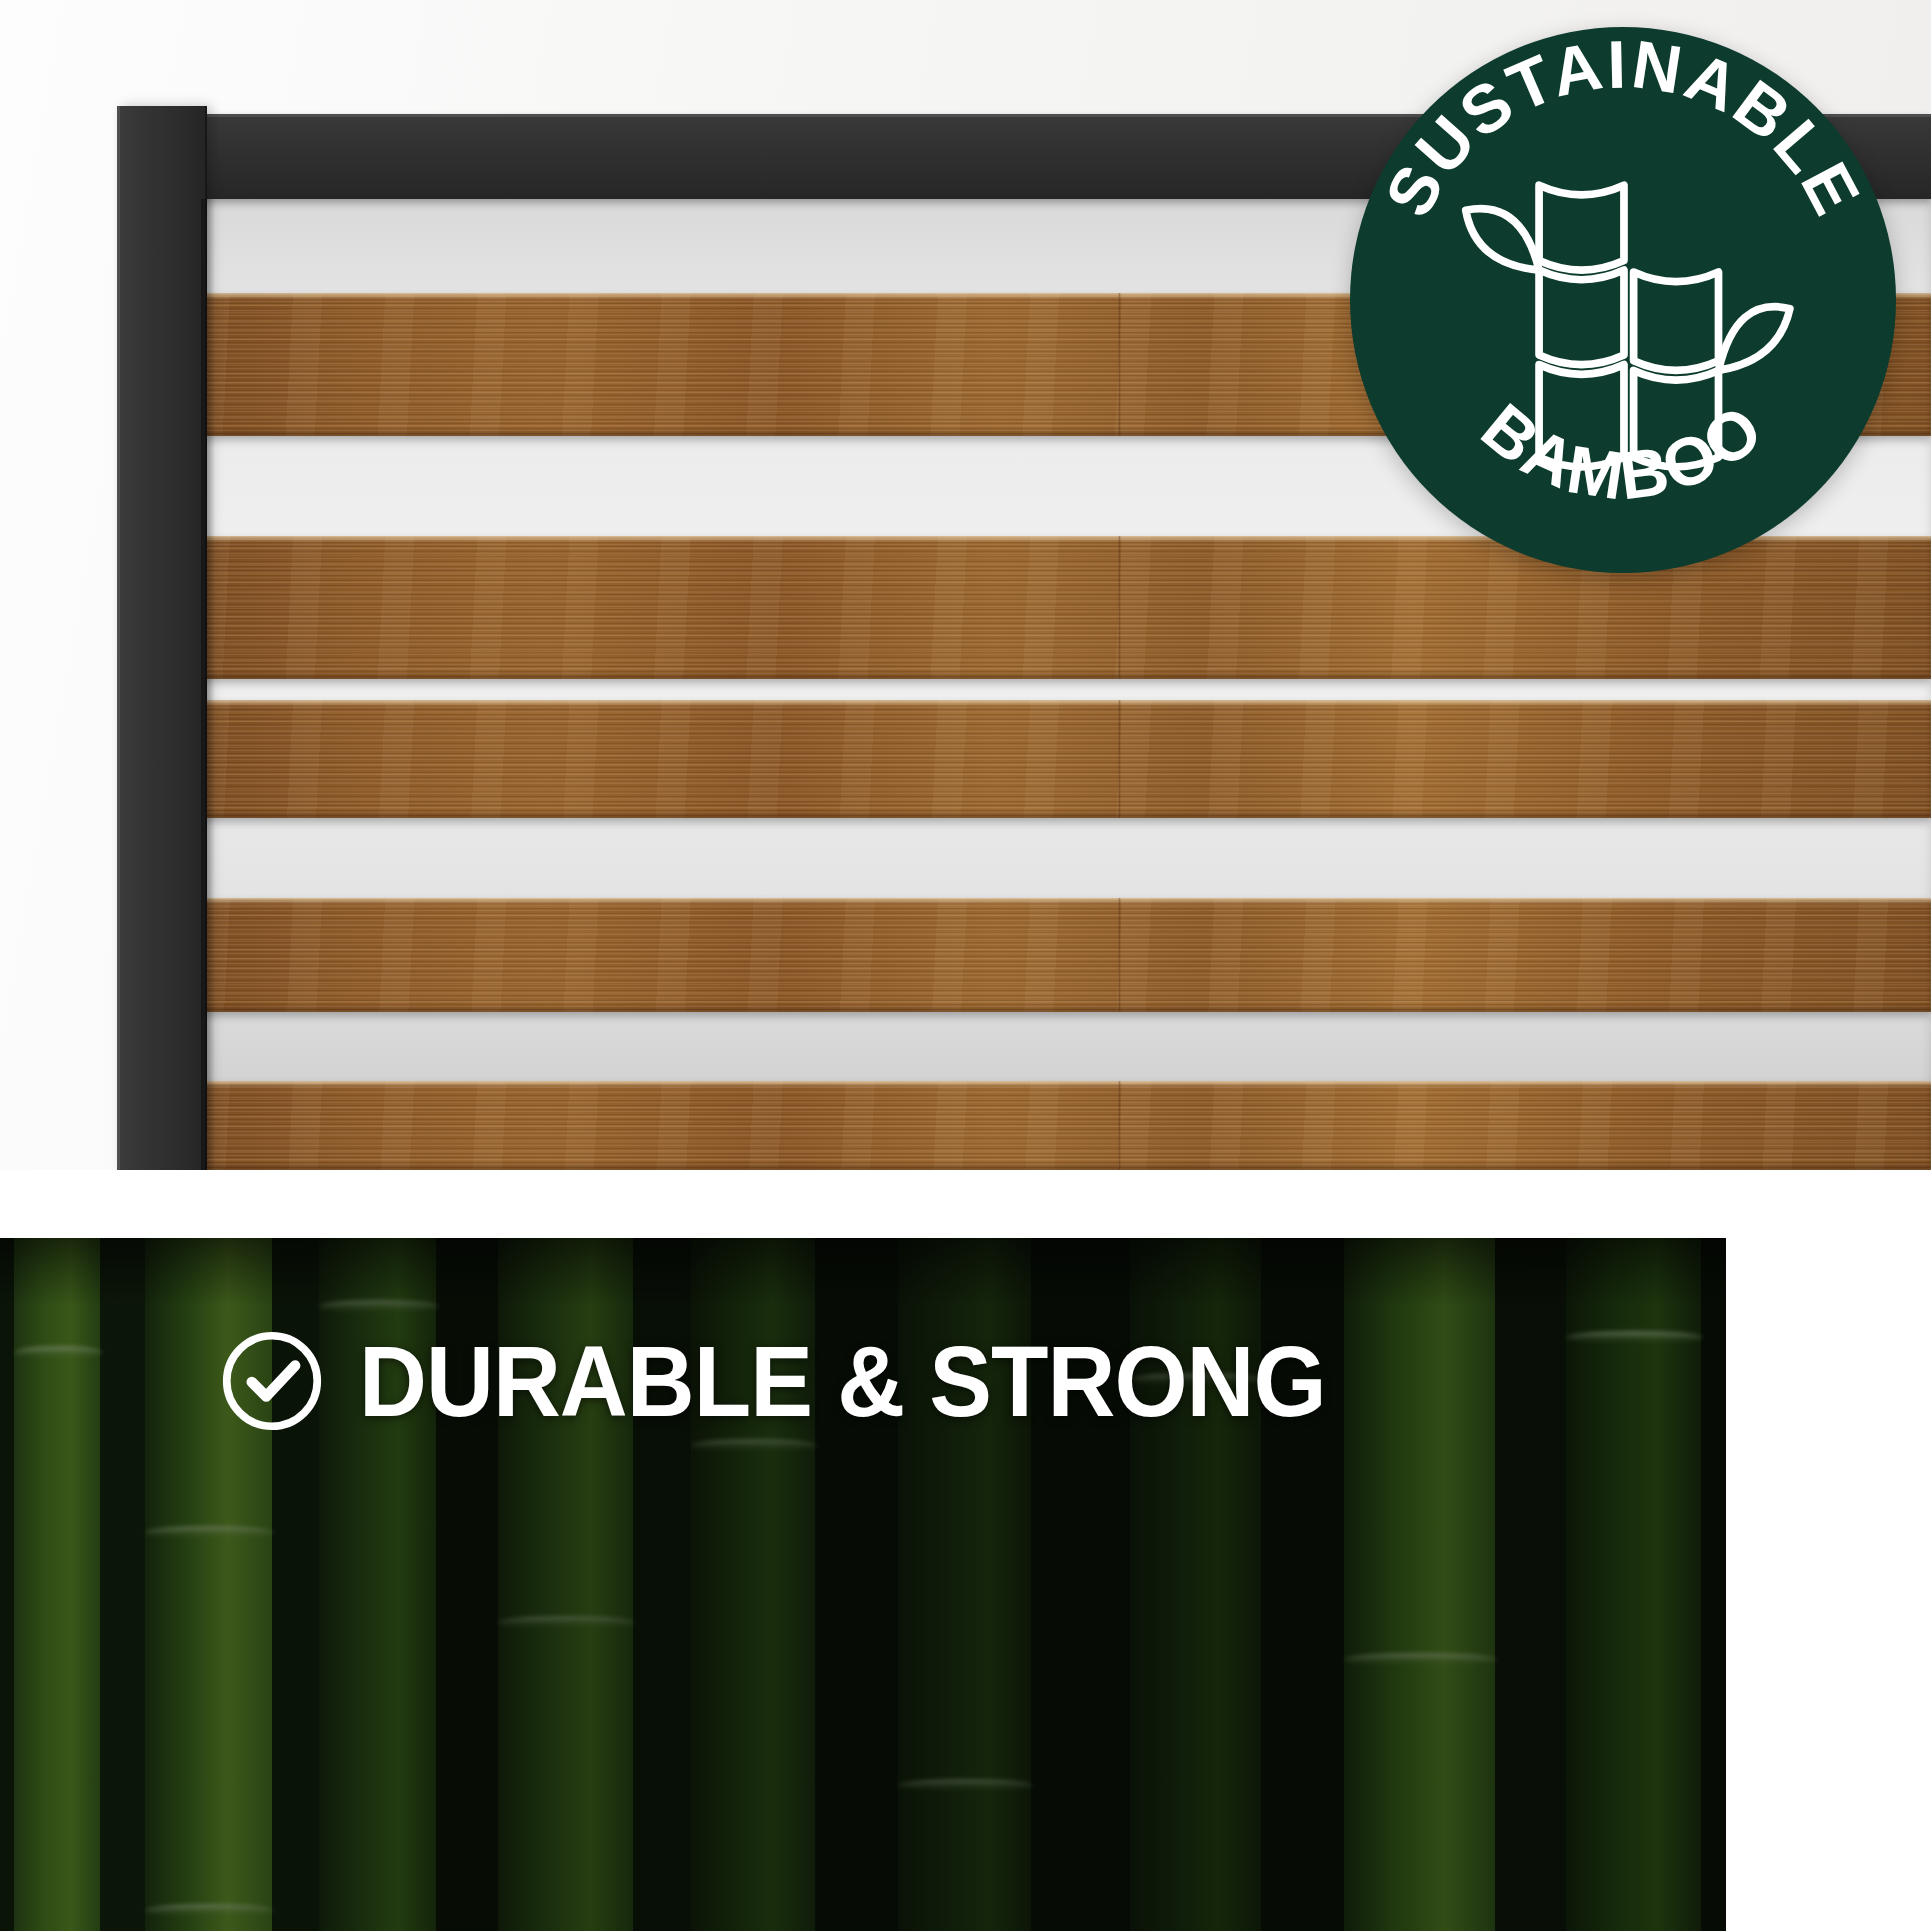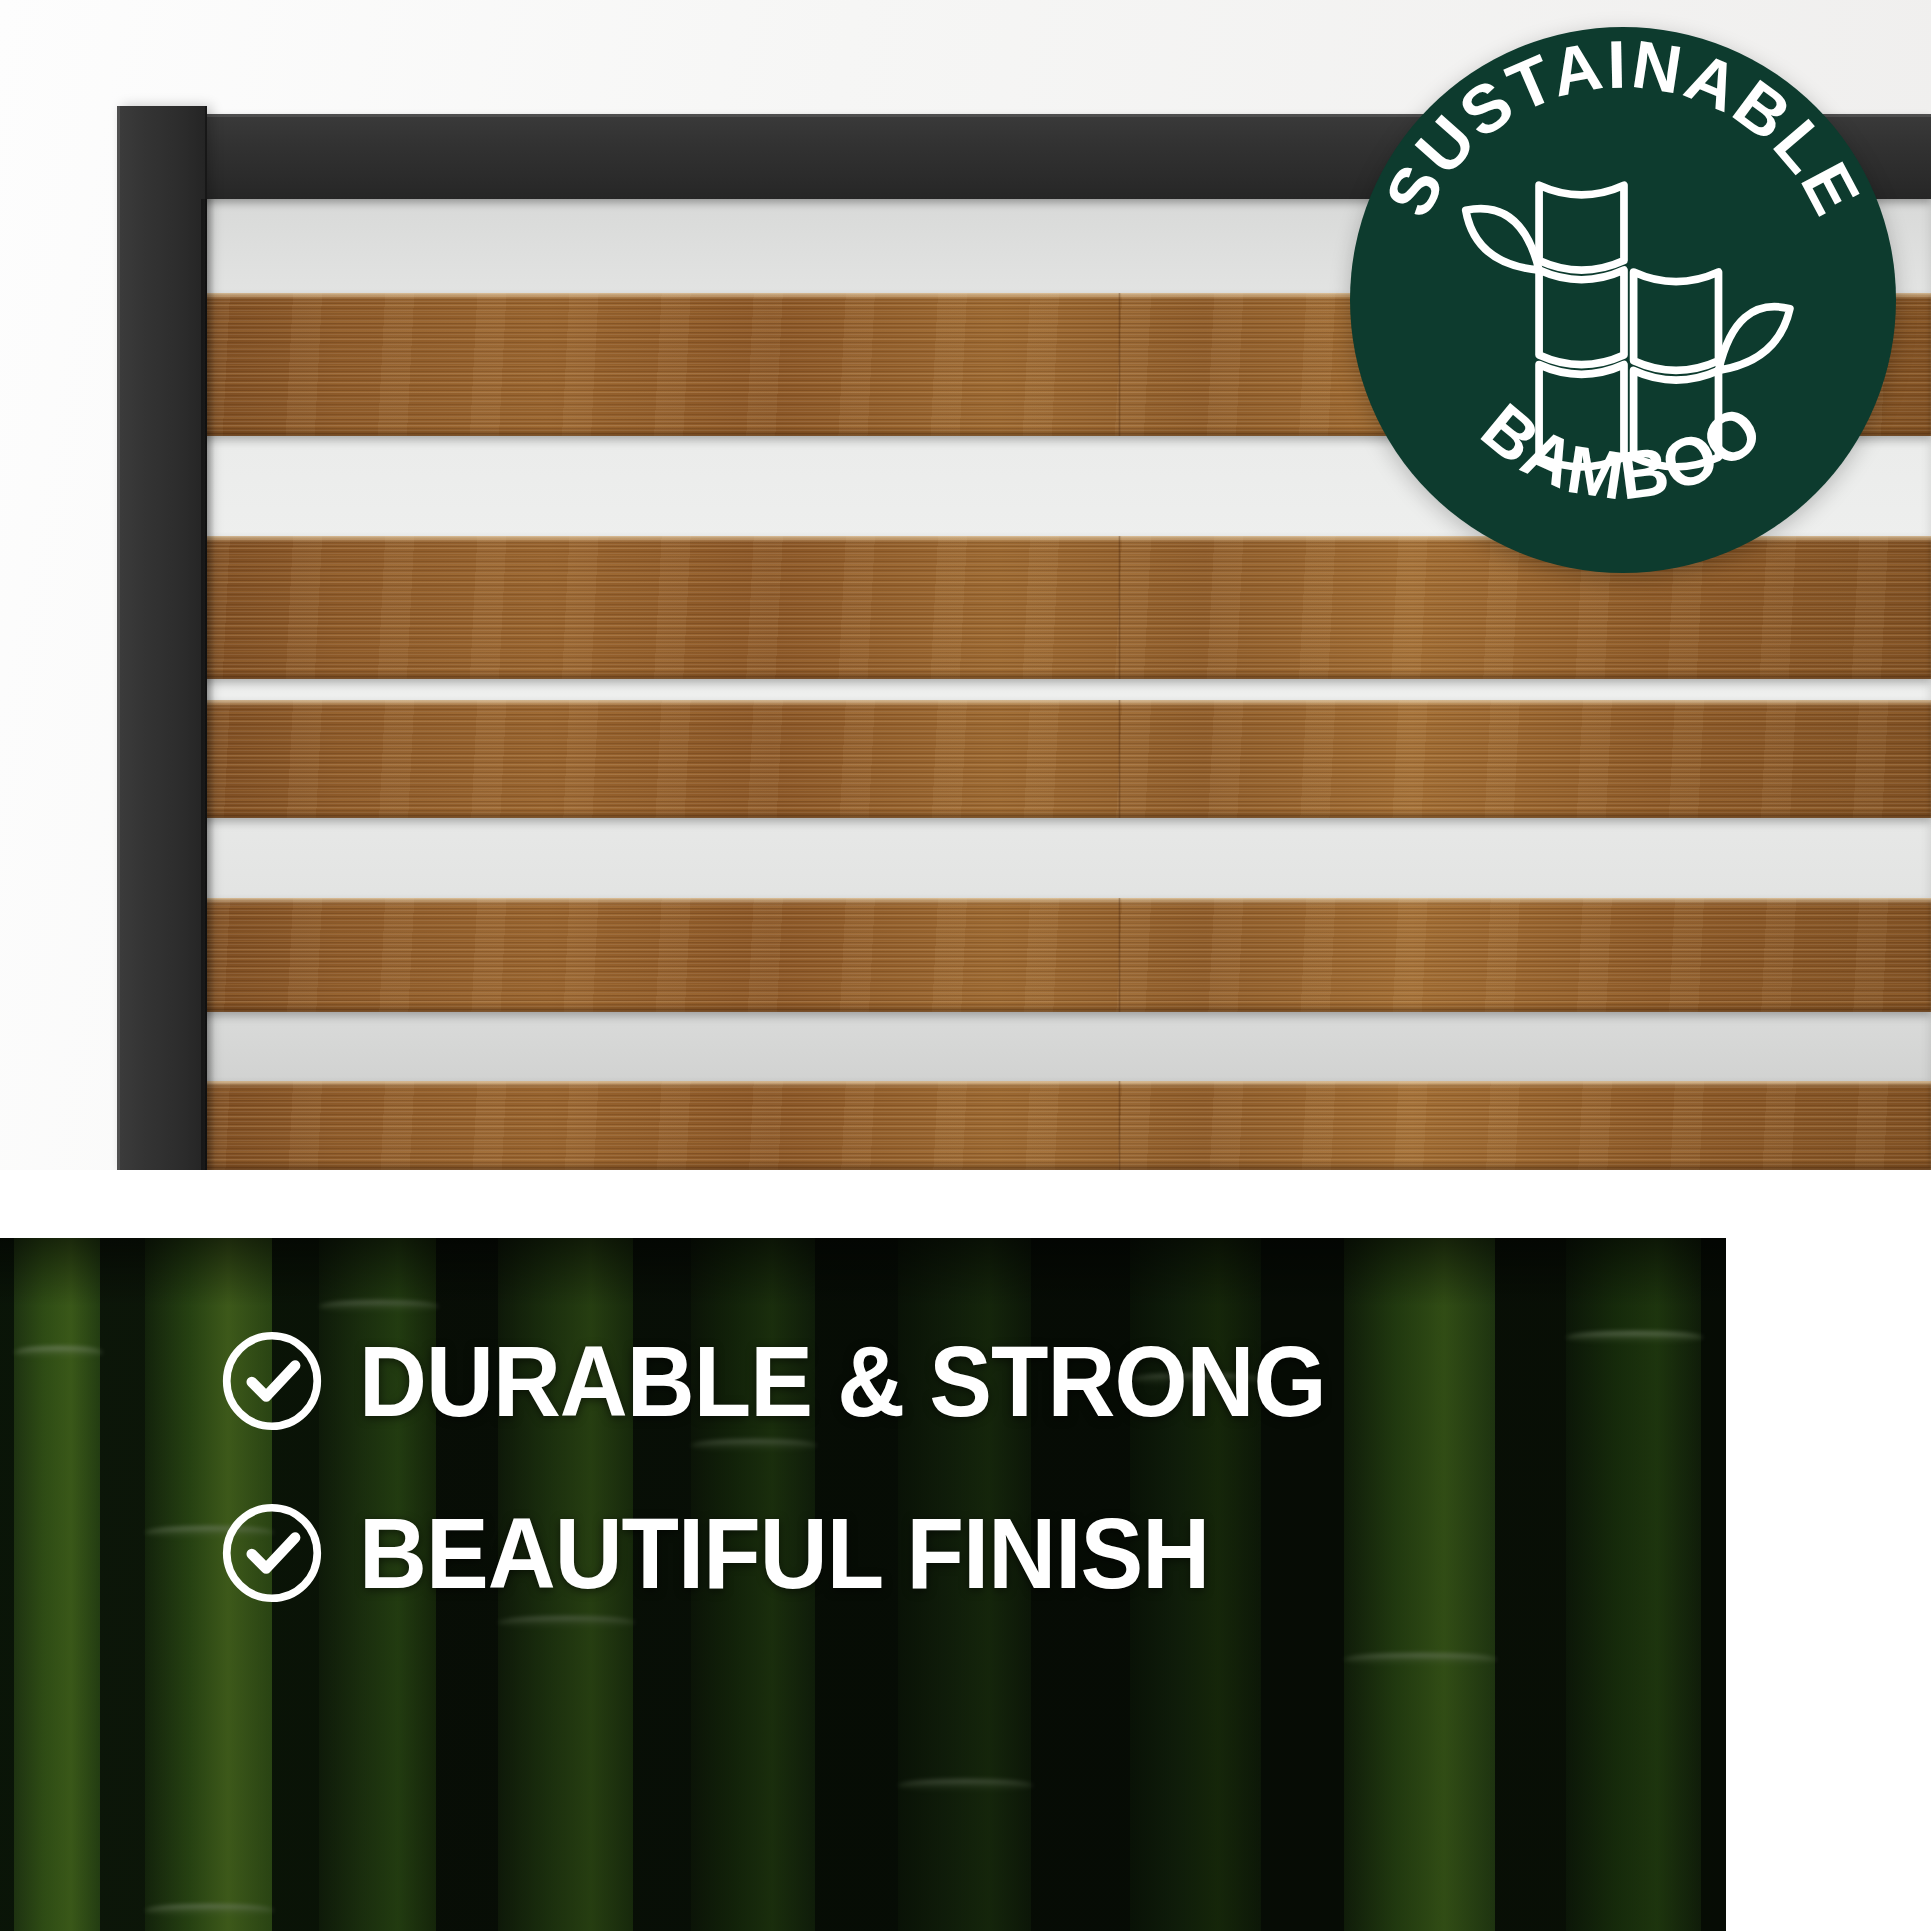--- a/index.html
+++ b/index.html
@@ -377,27 +377,18 @@
         <span class="check-icon">
           <svg viewBox="0 0 108 108" xmlns="http://www.w3.org/2000/svg">
             <circle cx="54" cy="54" r="47" fill="none" stroke="#ffffff" stroke-width="8"></circle>
             <path d="M33 55 L48 70 L78 38" fill="none" stroke="#ffffff" stroke-width="11" stroke-linecap="round" stroke-linejoin="round"></path>
           </svg>
         </span>
         <span class="benefit-label">DURABLE &amp; STRONG</span>
       </div>
 
 
-      <div class="benefit-row">
-        <span class="check-icon">
-          <svg viewBox="0 0 108 108" xmlns="http://www.w3.org/2000/svg">
-            <circle cx="54" cy="54" r="47" fill="none" stroke="#ffffff" stroke-width="8"></circle>
-            <path d="M33 55 L48 70 L78 38" fill="none" stroke="#ffffff" stroke-width="11" stroke-linecap="round" stroke-linejoin="round"></path>
-          </svg>
-        </span>
-        <span class="benefit-label">BEAUTIFUL FINISH</span>
-      </div>
 
     </div>
   </div>
 
 </div>
 
 
 </body></html>

